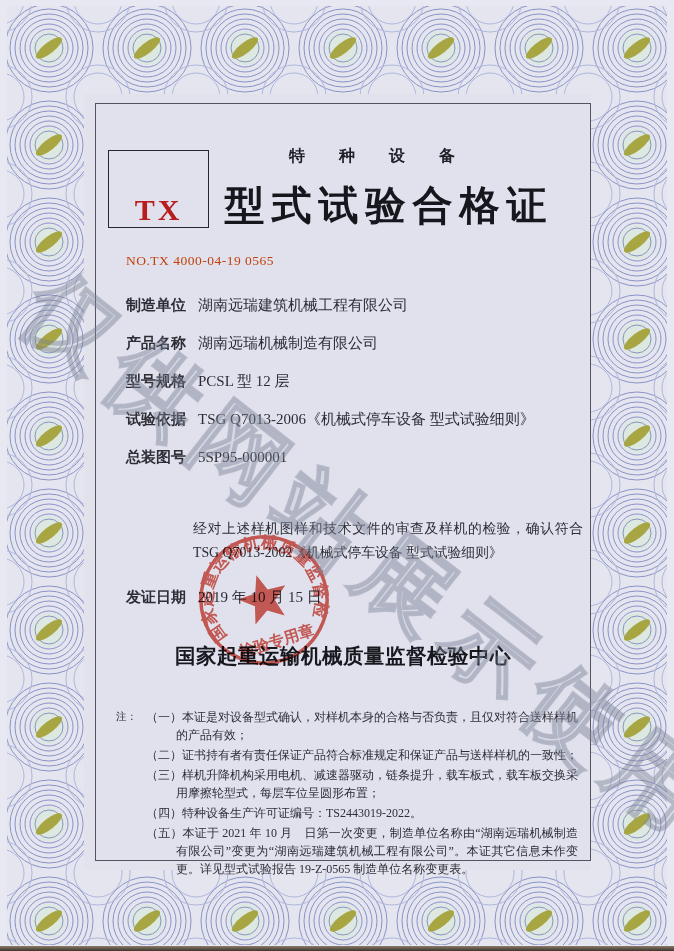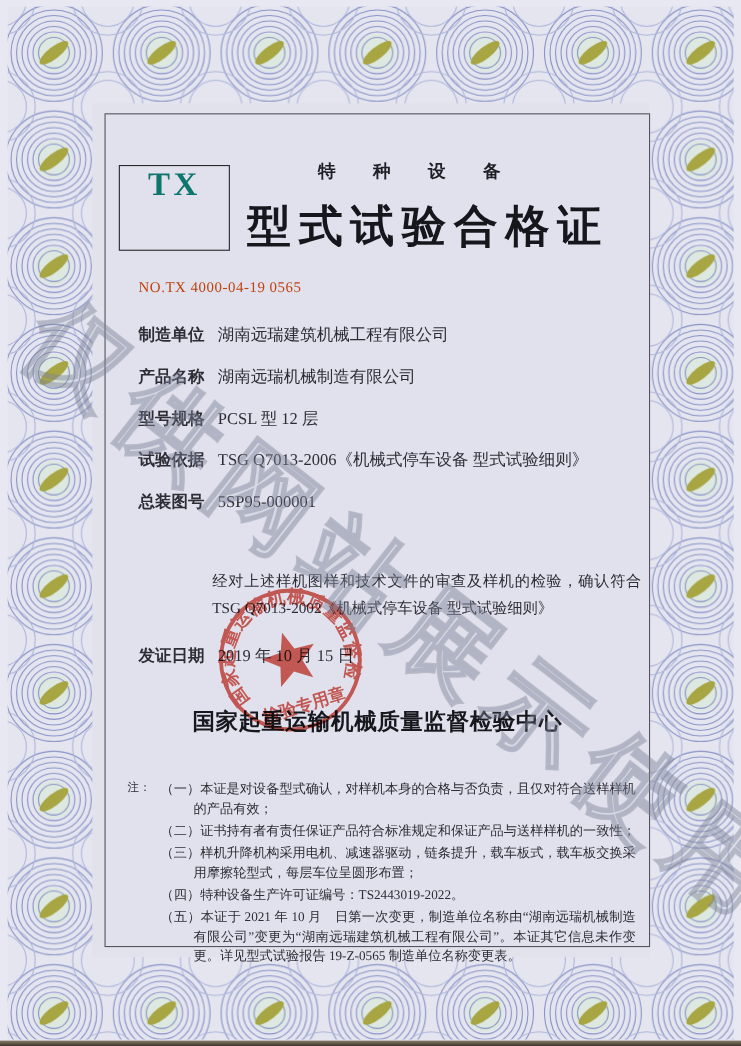--- a/index.html
+++ b/index.html
@@ -8,22 +8,22 @@
     font-family:"Liberation Serif","DejaVu Serif",serif;
     color:#2c2d35;background:#e7e8f1;
   }
   .border-art{position:absolute;left:0;top:0;z-index:0;}
   .panel{
     position:absolute;left:95px;top:103px;width:494px;height:756px;
     border:1px solid #53545f;background:#e0e1ec;z-index:1;
   }
   .tx-box{
     position:absolute;left:12px;top:46px;width:99px;height:76px;
-    border:1.5px solid #26262c;display:flex;align-items:flex-start;justify-content:center;
-    font-weight:bold;font-size:30px;letter-spacing:3px;color:#0f766e;
+    border:1.5px solid #26262c;display:flex;align-items:flex-end;justify-content:center;
+    font-weight:bold;font-size:30px;letter-spacing:3px;color:#b91c1c;
   }
   .title1{
     position:absolute;top:42px;left:92px;right:0;text-align:center;
     font-size:16px;font-weight:600;letter-spacing:34px;color:#1e1f26;white-space:nowrap;
   }
   .title2{
     position:absolute;top:74px;left:92px;right:0;text-align:center;
     font-size:40px;font-weight:bold;letter-spacing:7px;color:#16171d;white-space:nowrap;
   }
   .no-line{

